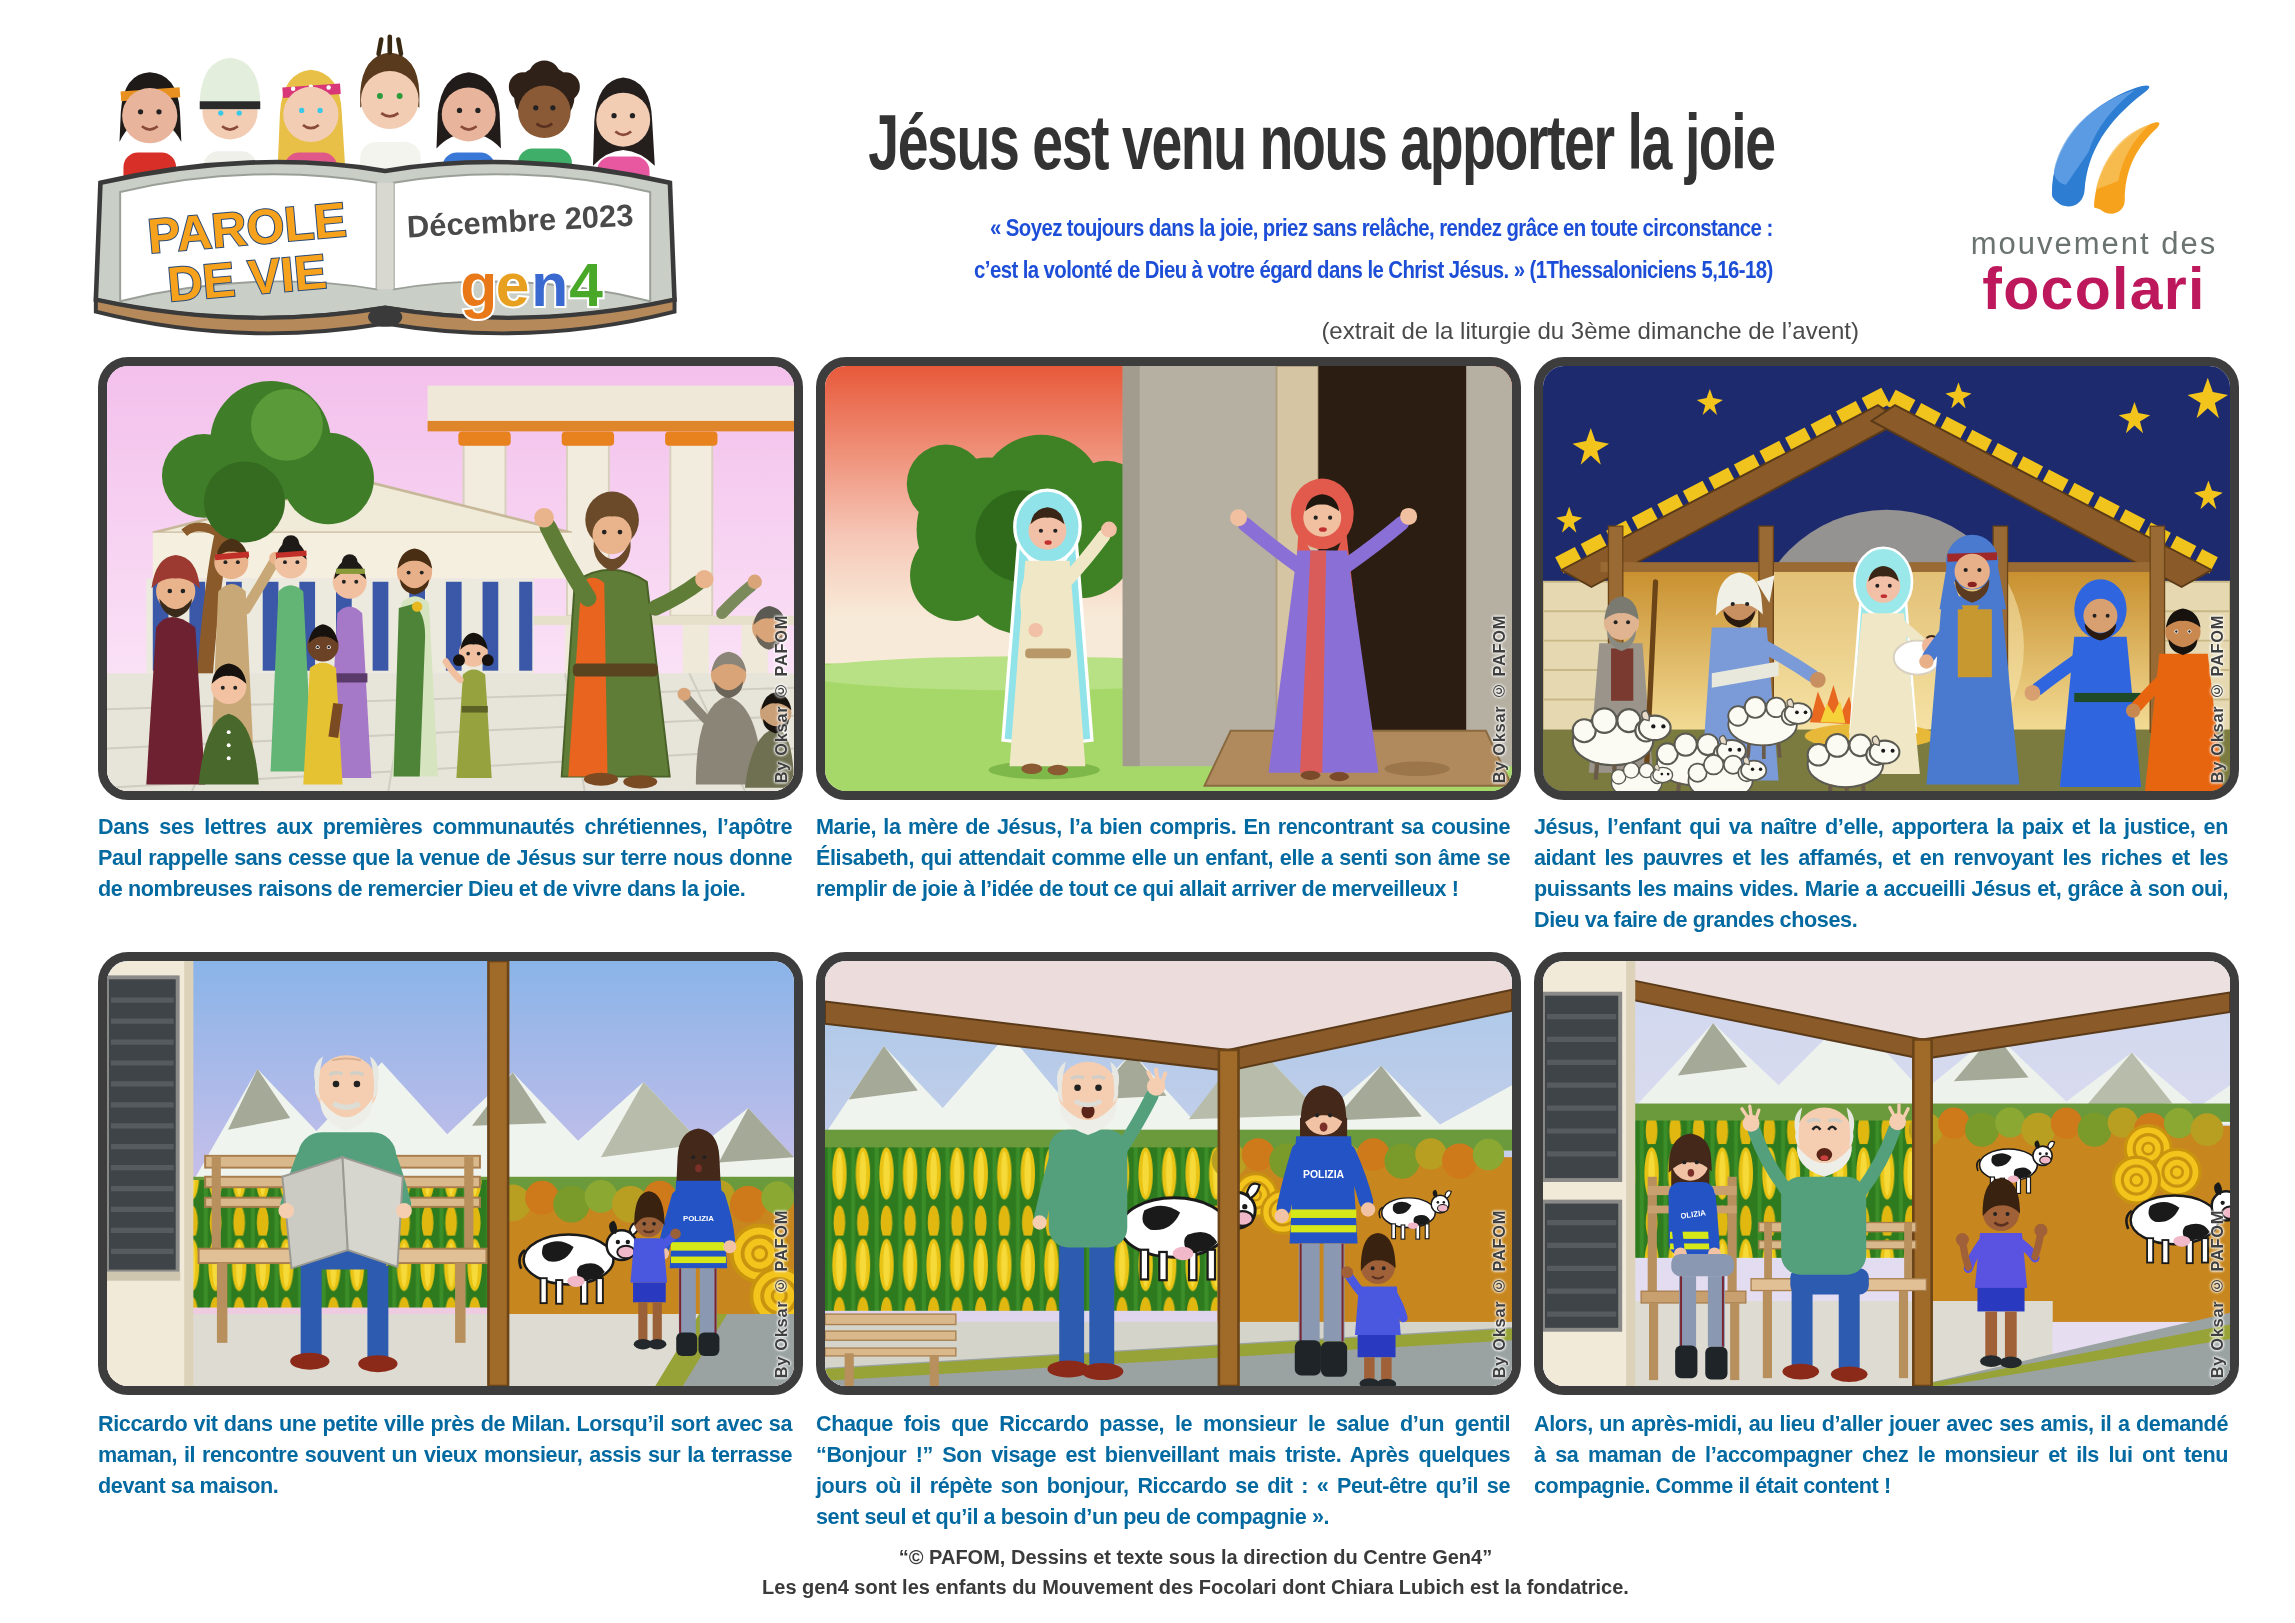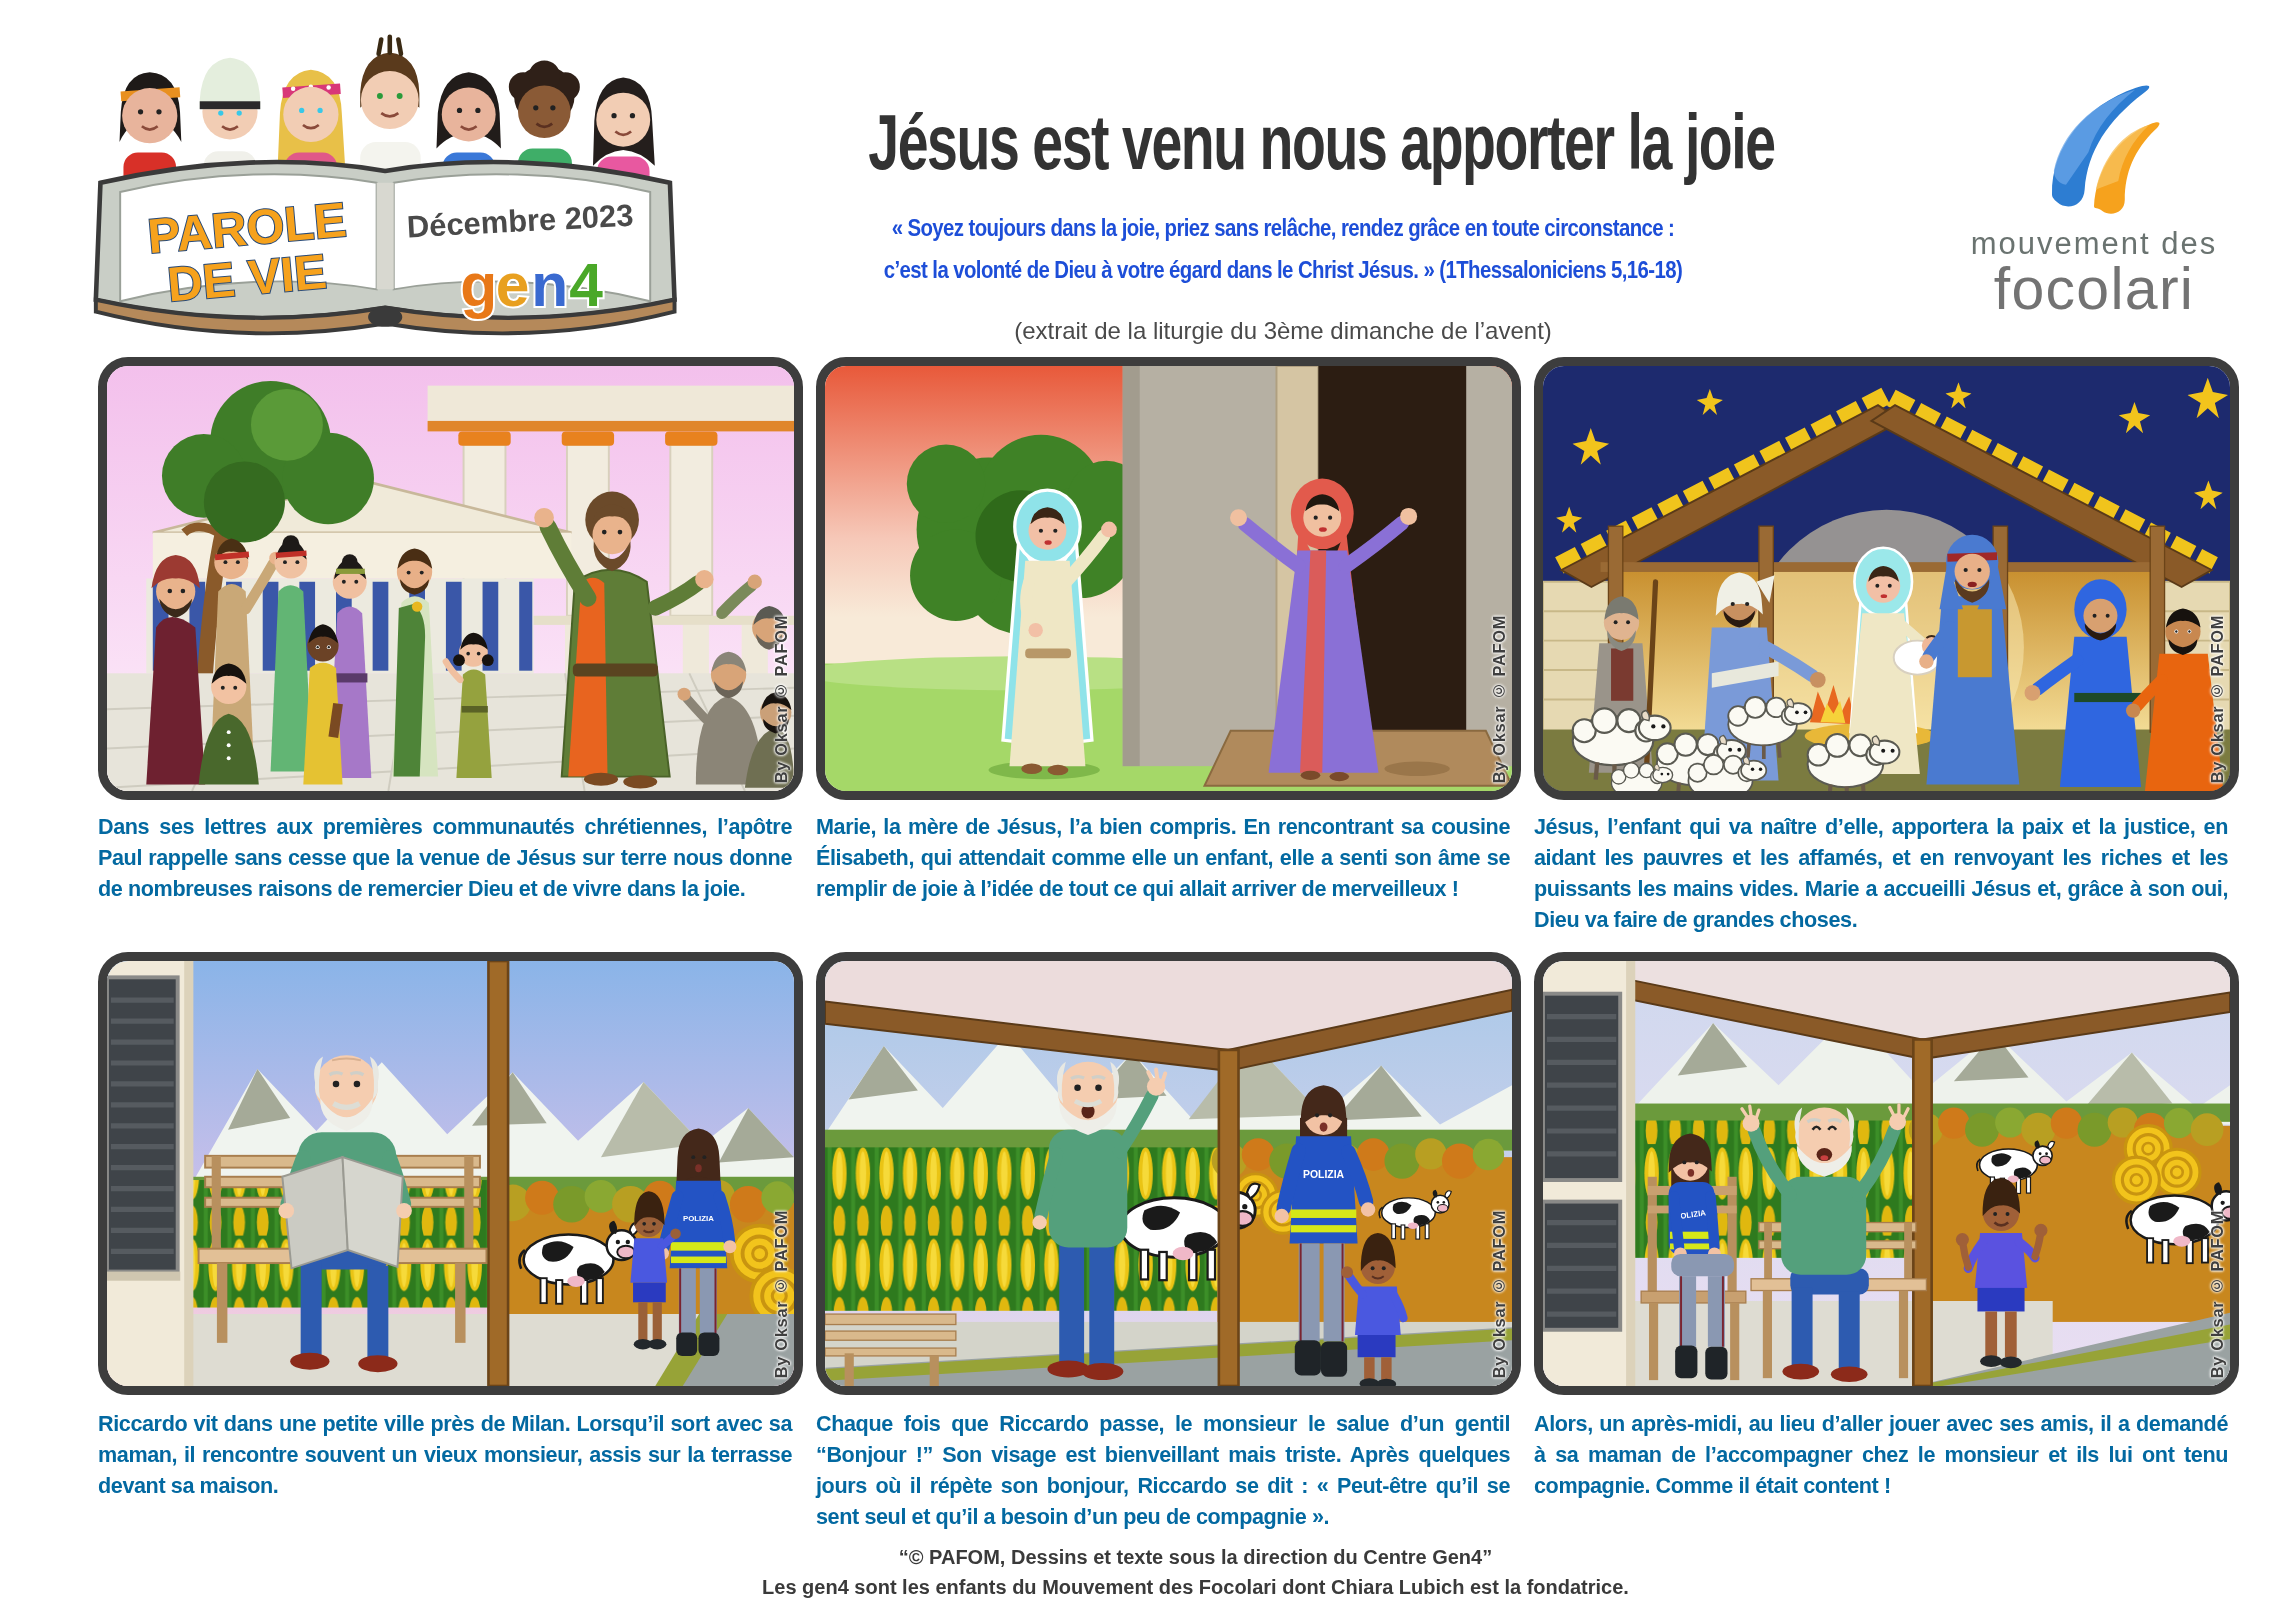--- a/index.html
+++ b/index.html
@@ -1,29 +1,29 @@
 <!DOCTYPE html>
 <html style="font-size:10.5px"><head>
 <meta charset="utf-8">
 <style>
   html,body{margin:0;padding:0;background:#fff;}
   .page{position:relative;width:2295px;height:1623px;background:#fff;overflow:hidden;
         font-family:"Liberation Sans",sans-serif;color:#383838;}
   
   .logo-svg{position:absolute;left:84px;top:13px;width:605px;height:337px;}
-  .title-wrap{position:absolute;left:707px;top:98px;width:1152px;text-align:center;}
+  .title-wrap{position:absolute;left:707px;top:98px;width:1152px;text-align:right;}
   .main-title{margin:0;font-size:77px;font-weight:bold;letter-spacing:-2px;white-space:nowrap;
               transform:scaleX(.72);transform-origin:50% 50%;color:#333;}
   .quote{margin:19.6px 0 0;font-size:24px;font-weight:bold;letter-spacing:-0.7px;color:#1d4ed8;}
   .quote div{transform:scaleX(.85);transform-origin:50% 50%;white-space:nowrap;line-height:42px;}
   .subtitle{margin:26px 0 0;font-size:24px;font-weight:normal;color:#4a4a4a;}
   .focolari{position:absolute;left:1950px;top:72px;width:288px;text-align:center;}
   .focolari svg{width:196px;height:151px;}
   .focolari .l1{font-size:31px;color:#6a7370;letter-spacing:2px;margin-top:1.3px;}
-  .focolari .l2{font-size:59px;font-weight:normal;color:#737373;letter-spacing:1.3px;line-height:55px;}
+  .focolari .l2{font-size:59px;font-weight:bold;color:#be185d;letter-spacing:1.3px;line-height:55px;}
   
   .panel{position:absolute;width:687px;height:425px;border:9.8px solid #3d3d3d;border-radius:30px;
          overflow:hidden;background:#fff;margin:0;}
   .panel svg.art{position:absolute;left:0;top:0;width:100%;height:100%;display:block;}
   .wm{position:absolute;right:2.6px;bottom:7.9px;writing-mode:vertical-rl;transform:rotate(180deg);
       font-size:16.4px;font-weight:bold;color:#3f3f3f;letter-spacing:0.7px;
       text-shadow:0 0 2.6px #fff,0 0 2.6px #fff,0 0 3.3px #fff;}
   .caption{position:absolute;width:694px;margin:0;font-size:21.6px;line-height:31px;font-weight:bold;
            color:#0369a1;text-align:justify;letter-spacing:-0.4px;}
   .footer{position:absolute;left:0;top:1542px;width:2295px;text-align:center;font-weight:bold;

